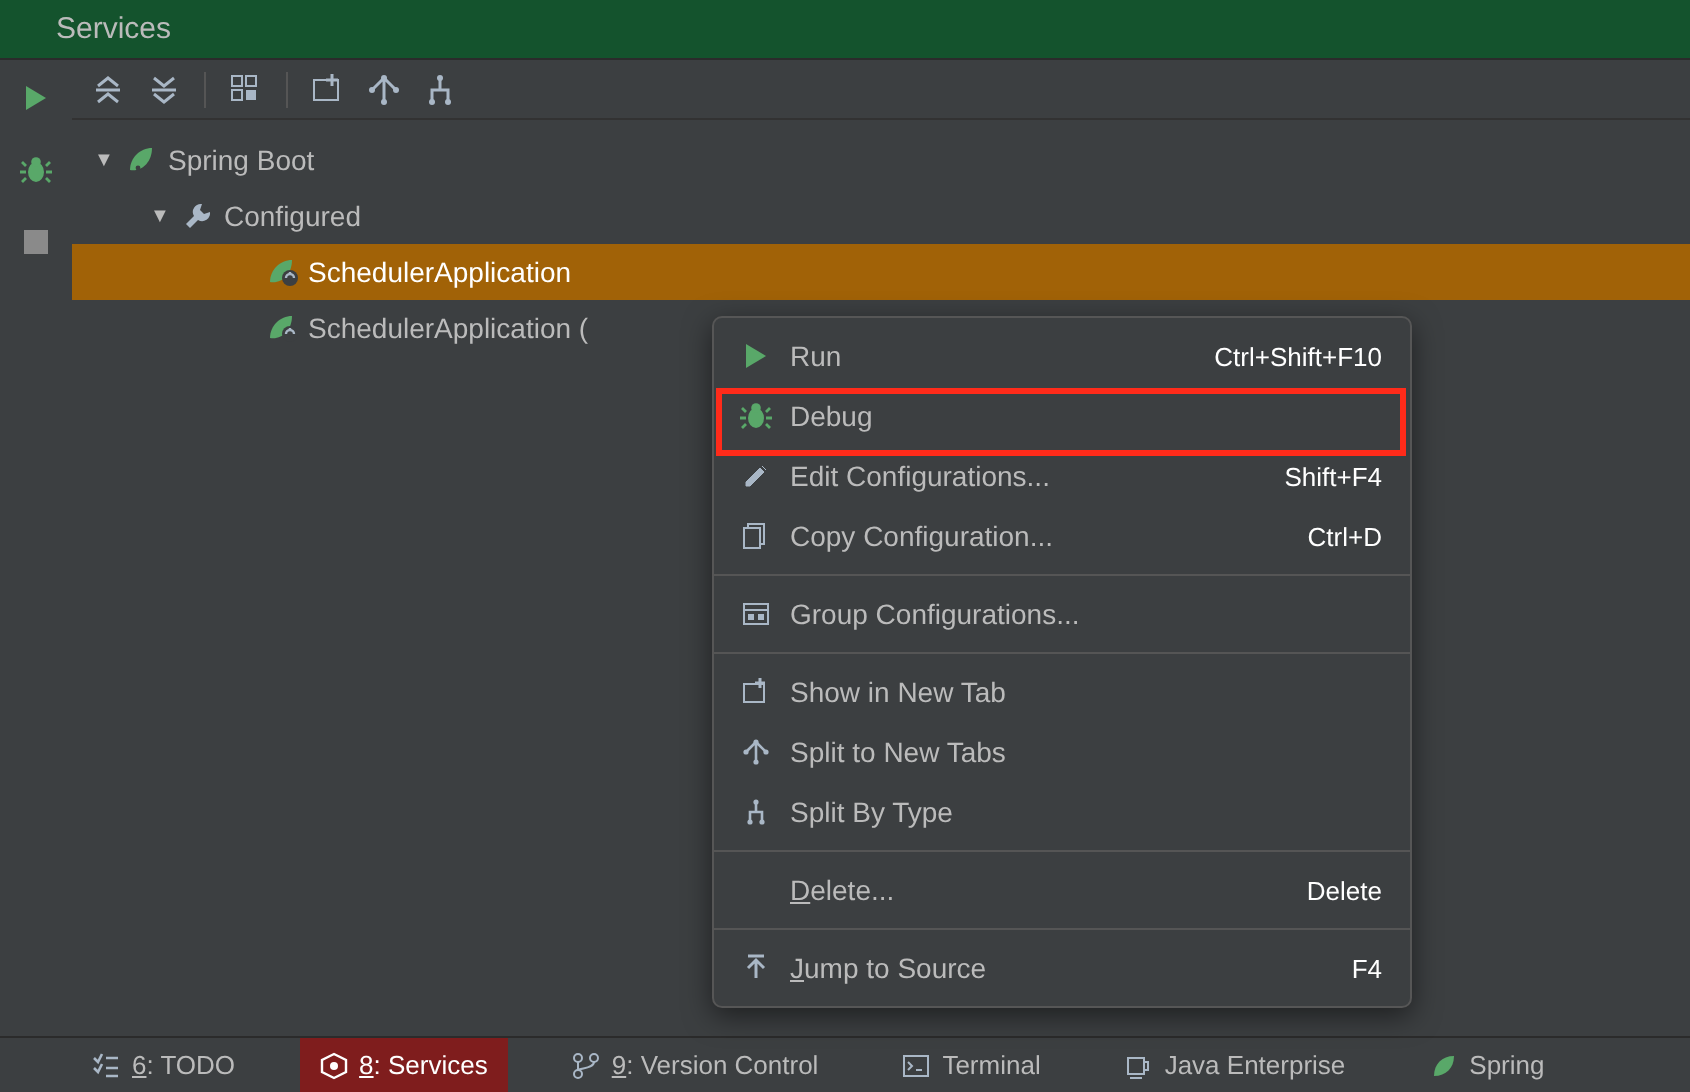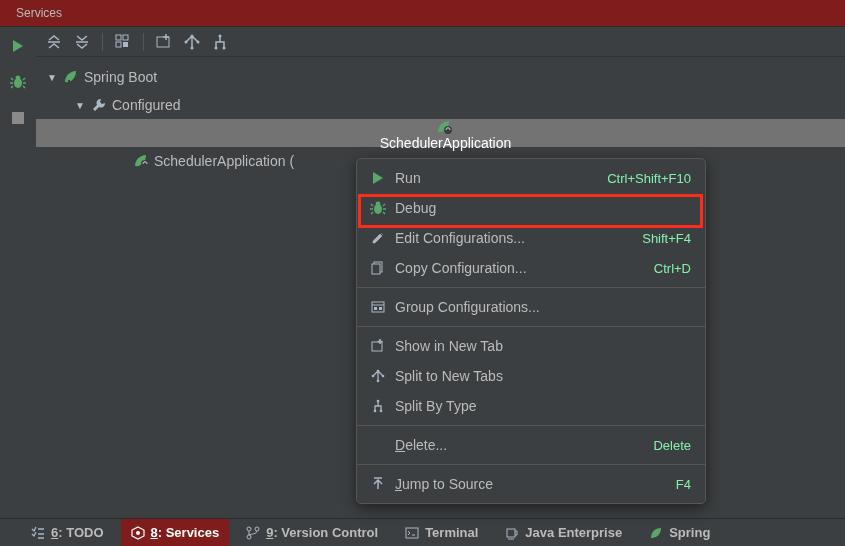--- a/index.html
+++ b/index.html
@@ -14,23 +14,23 @@
   position: relative;
 }
 .panel {
   background: #3c3f41;
   width: 100%;
   height: 100%;
   display: flex;
   flex-direction: column;
 }
 .panel-header {
-  background: #7f1d1d;
-  padding: 6px 16px;
-  font-size: 12px;
+  background: #14532d;
+  padding: 6px 28px;
+  font-size: 15px;
   border-bottom: 1px solid #2b2b2b;
 }
 .main-area {
   flex: 1;
   display: flex;
   background: #3c3f41;
 }
 .vertical-toolbar {
   width: 36px;
   background: #3c3f41;
@@ -81,23 +81,22 @@
   font-size: 14px;
 }
 .tree-row {
   display: flex;
   align-items: center;
   height: 28px;
   padding-left: 10px;
   white-space: nowrap;
 }
 .tree-row.selected {
-  background: #737373;
+  background: #a16207;
   color: #fff;
-  flex-direction: column;
 }
 .tree-indent { display: inline-block; }
 .arrow {
   width: 12px;
   display: inline-flex;
   justify-content: center;
   color: #bbbbbb;
   font-size: 10px;
   margin-right: 4px;
 }
@@ -129,45 +128,44 @@
   justify-content: space-between;
 }
 .menu-icon {
   width: 22px;
   display: inline-flex;
   justify-content: center;
   align-items: center;
   margin-right: 6px;
 }
 .menu-label { flex: 1; }
-.menu-shortcut { color: #86efac; font-size: 13px; margin-left: 12px; }
+.menu-shortcut { color: #ffffff; font-size: 13px; margin-left: 12px; }
 .menu-sep {
   height: 1px;
   background: #555;
   margin: 4px 0;
 }
 .highlight-box {
   position: absolute;
   left: 358px;
   top: 194px;
   width: 345px;
   height: 34px;
   border: 3px solid #ff2b1a;
   pointer-events: none;
 }
 .status-bar {
   height: 28px;
   background: #3c3f41;
   border-top: 1px solid #2b2b2b;
   display: flex;
   align-items: center;
-  gap: 7px;
+  gap: 22px;
   padding: 0 4px;
   font-size: 13px;
-  font-weight: bold;
 }
 .sb-item {
   display: flex;
   align-items: center;
   height: 100%;
   padding: 0 10px;
   cursor: pointer;
   color: #bbbbbb;
 }
 .sb-item.active {

